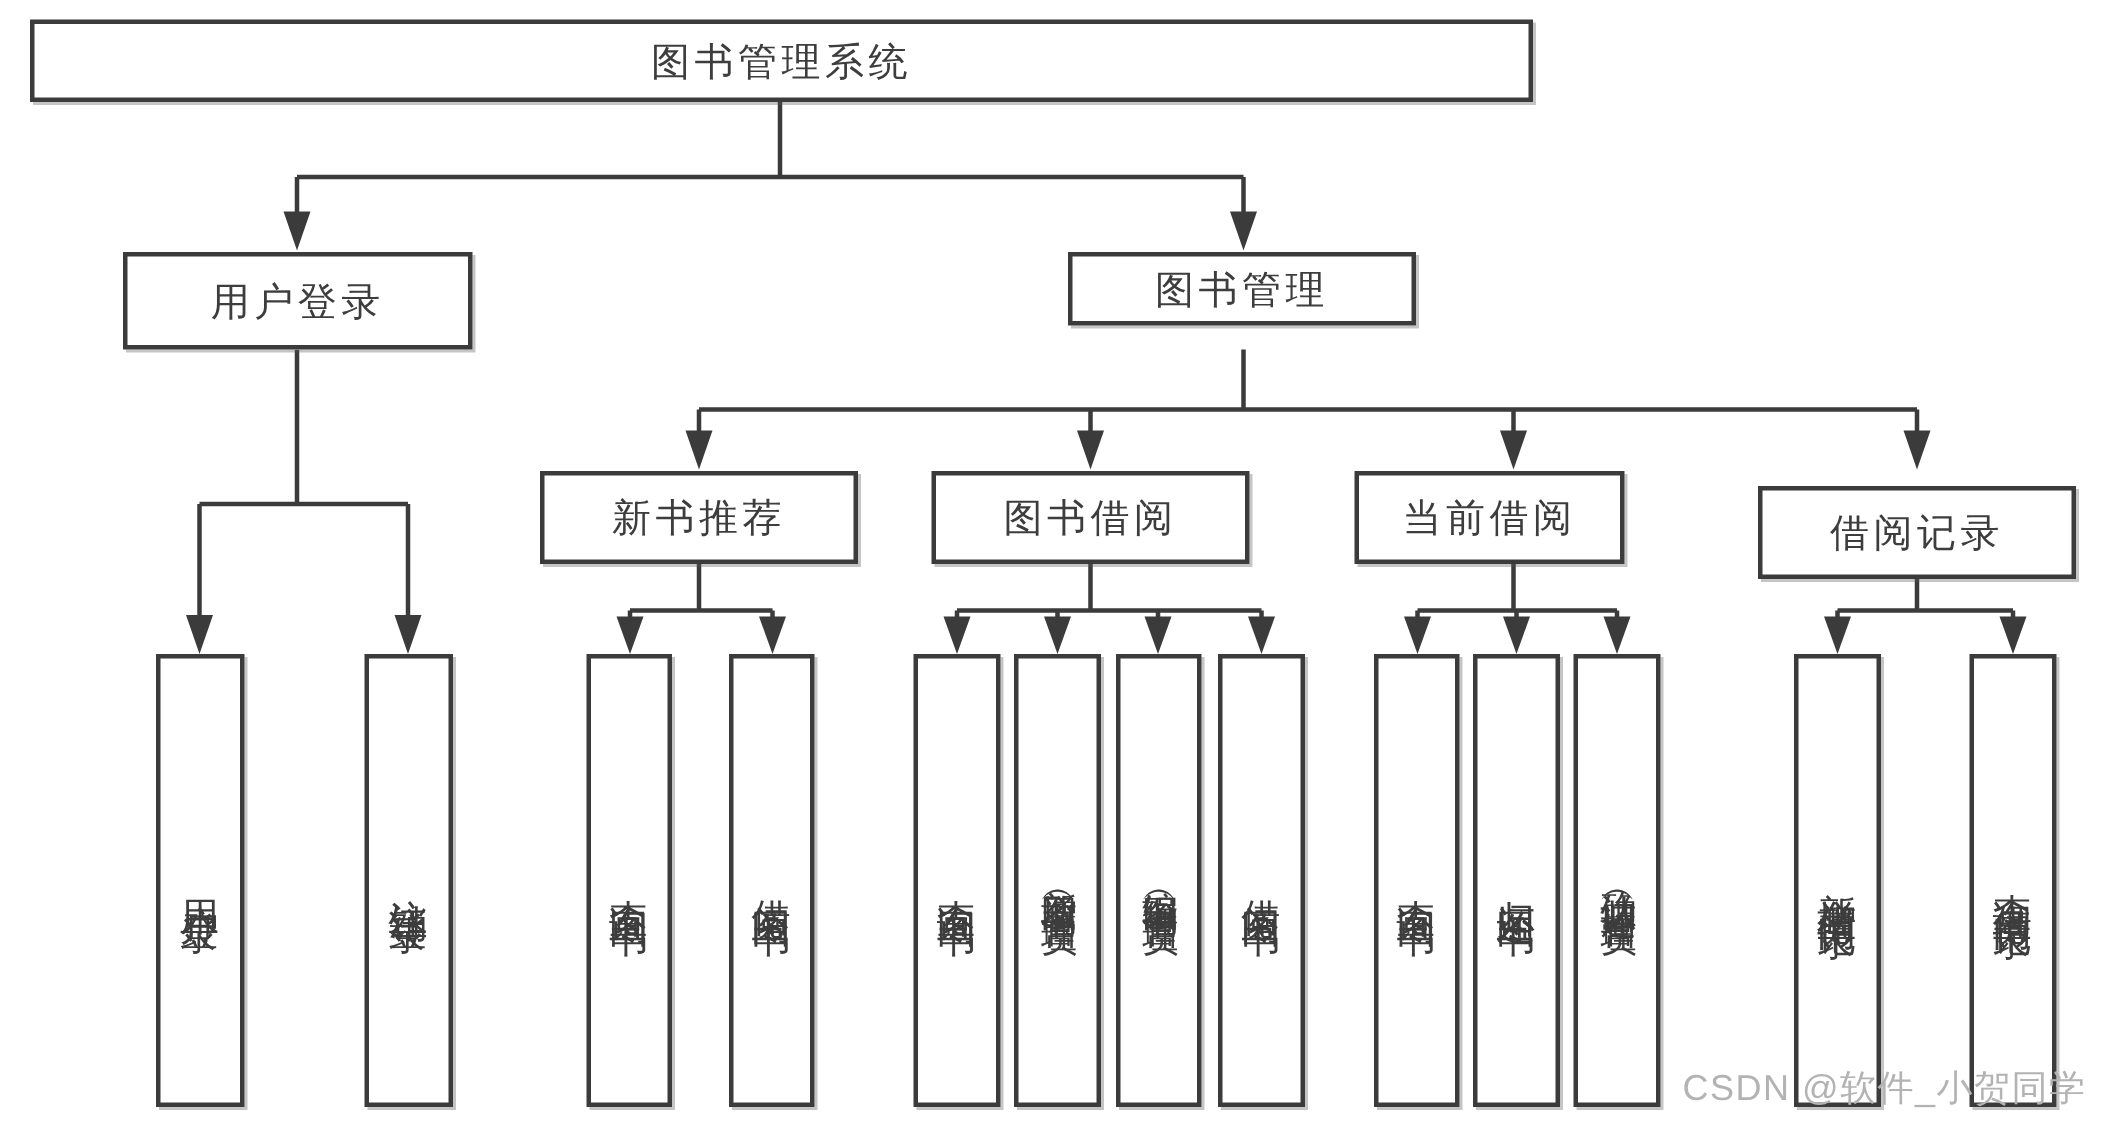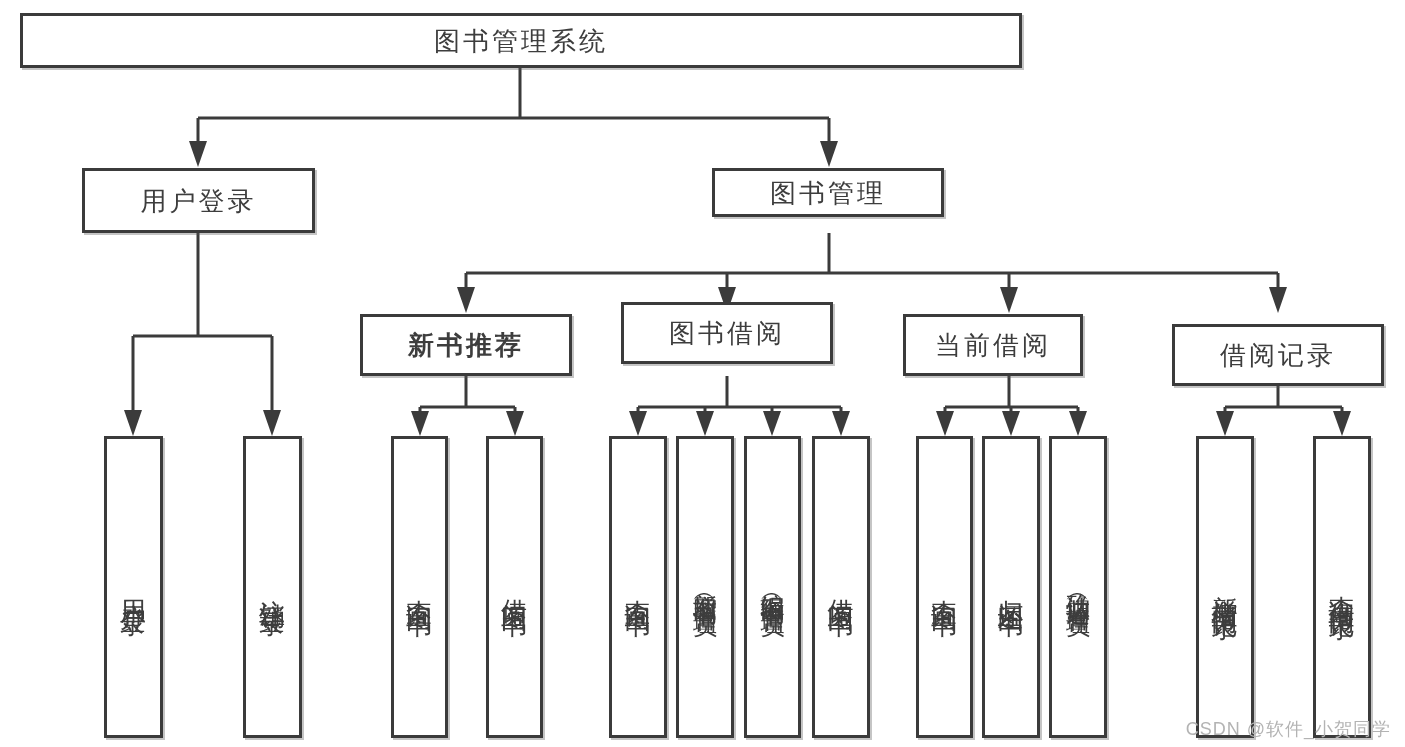--- a/index.html
+++ b/index.html
@@ -44,21 +44,21 @@
     writing-mode: vertical-rl;
     line-height: 1;
     white-space: nowrap;
   }
   .vt { font-size: 26px; letter-spacing: 4px; }
   .vt-long { font-size: 24px; letter-spacing: 3px; }
   .watermark {
     position: absolute;
     right: 14px;
     bottom: 6px;
-    font-size: 18px;
+    font-size: 24px;
     letter-spacing: 1px;
     color: var(--wm, #b3b3b3);
     white-space: nowrap;
     margin-top: 36px;
   }
 </style>
 </head>
 <body>
 
 <div class="canvas" style="--line: #3b3b3b; --text: #3d3d3d; --bg: #ffffff; --wm: #b3b3b3;">
@@ -107,24 +107,24 @@
     <span>图书管理系统</span>
   </div>
 
   <div class="box hbox" style="left:82px; top:168px; width:233px; height:65px;">
     <span>用户登录</span>
   </div>
   <div class="box hbox" style="left:712px; top:168px; width:232px; height:49px;">
     <span>图书管理</span>
   </div>
 
-  <div class="box hbox" style="left:360px; top:314px; width:212px; height:62px;font-weight:bold;">
+  <div class="box hbox" style="left:360px; top:314px; width:212px; height:62px;">
     <span>新书推荐</span>
   </div>
-  <div class="box hbox" style="left:621px; top:302px; width:212px; height:62px;">
+  <div class="box hbox" style="left:621px; top:314px; width:212px; height:62px;">
     <span>图书借阅</span>
   </div>
   <div class="box hbox" style="left:903px; top:314px; width:180px; height:62px;">
     <span>当前借阅</span>
   </div>
   <div class="box hbox" style="left:1172px; top:314px; width:212px; height:62px;margin-top:10px;">
     <span>借阅记录</span>
   </div>
 
   <div class="box vbox" style="left:104px; top:436px; width:59px; height:302px;">

